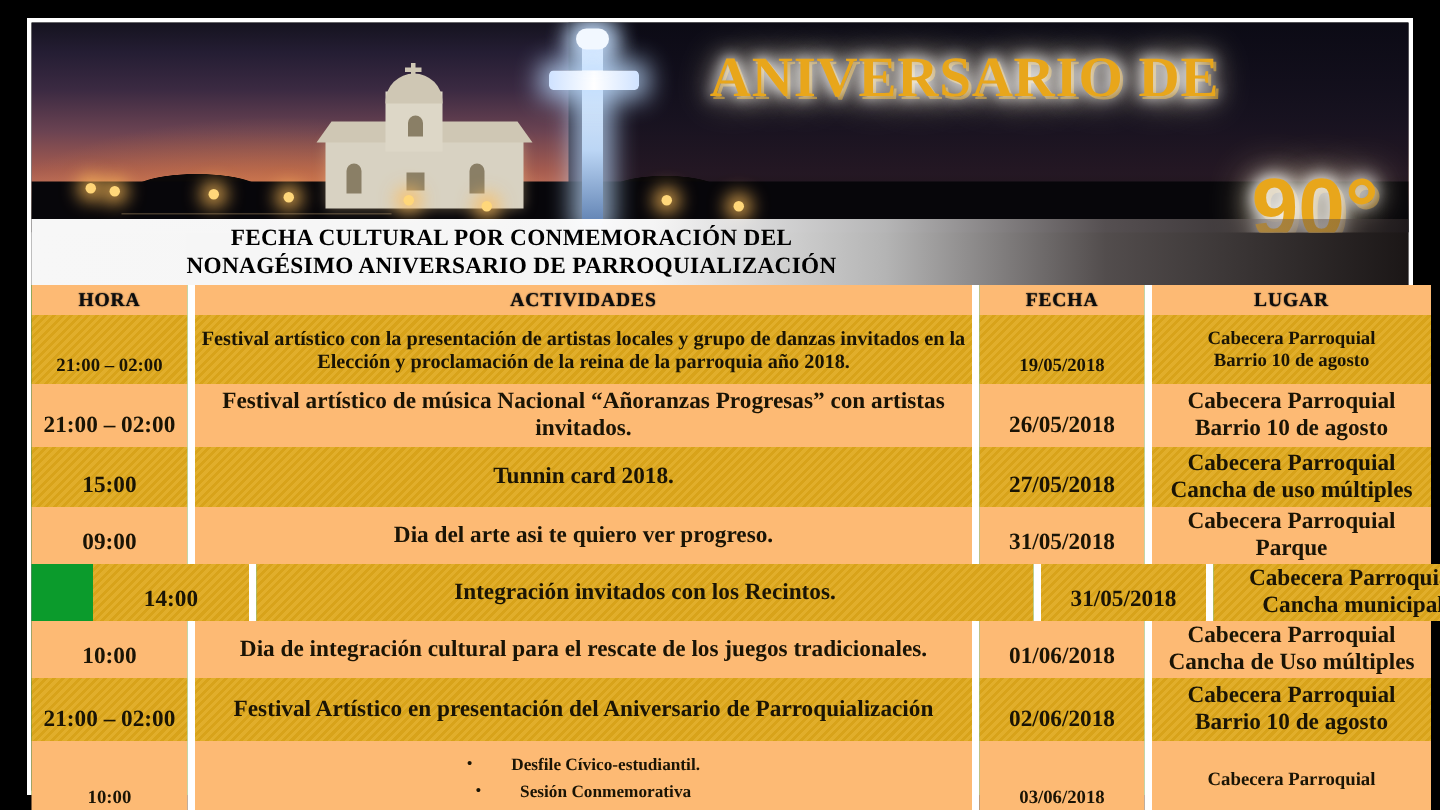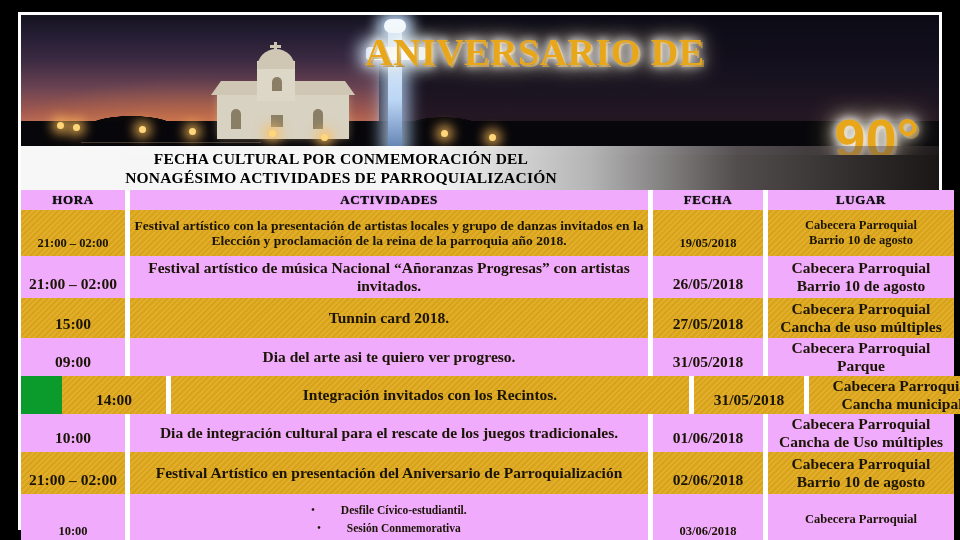--- a/index.html
+++ b/index.html
@@ -49,21 +49,21 @@
   .mon-h{position:absolute;left:0;top:24px;width:60px;height:13px;
          background:linear-gradient(to right,#cfe2ff,#ffffff 50%,#cfe2ff);
          box-shadow:0 0 16px 7px rgba(190,220,255,.75);border-radius:3px;}
   .mon-cap{position:absolute;left:18px;top:-4px;width:22px;height:14px;border-radius:11px;
          background:#f2f8ff;box-shadow:0 0 14px 6px rgba(200,225,255,.8);}
   .lamp{position:absolute;width:7px;height:7px;border-radius:50%;background:#ffd77a;
         box-shadow:0 0 12px 5px rgba(255,190,90,.85);}
   .poleline{position:absolute;bottom:12px;height:1px;background:rgba(255,215,150,.25);}
 
   
-  .title-wrap{position:absolute;right:18px;top:18px;width:556px;text-align:left;
+  .title-wrap{position:absolute;right:18px;top:18px;width:556px;text-align:center;
               pointer-events:none;}
   .t-line{font-family:"Liberation Serif", serif;font-weight:bold;color:#e8a61b;
           letter-spacing:.5px;line-height:1.02;
           text-shadow:0 0 9px #fff,0 0 16px #fff,0 0 26px #ffe9b0,2px 2px 0 #8a5c00;}
   .t1{font-size:38px;}
   .t2{font-size:38px;}
   .t90{position:absolute;right:20px;top:100px;font-family:Liberation Sans, sans-serif;
        font-weight:bold;font-size:56px;color:#e8a61b;line-height:.85;
        text-shadow:0 0 10px #fff,0 0 18px #fff,0 0 30px #ffe2a0,3px 3px 0 #6b4600;}
 
@@ -88,21 +88,21 @@
   .c-act {width:518px;flex:0 0 518px;}
   .c-fec {width:110px;flex:0 0 110px;}
   .c-lug {width:186px;flex:0 0 186px;}
 
   .sep{width:5px;flex:0 0 5px;background:#ffffff;}
 
   .thead .cell{font-size:13px;color:#0d0d0d;letter-spacing:.6px;
                text-shadow:0 0 1px #0d0d0d;}
   .gold{background:#dfa81b;background-image:
         repeating-linear-gradient(135deg,rgba(255,255,255,.07) 0 2px,rgba(0,0,0,.03) 2px 4px);}
-  .green{background:#f0abfc;}
+  .green{background:#fdba74;}
   .c-act .txt{font-size:13.5px;line-height:15px;}
   .c-hora .txt{font-size:12.5px;}
   .c-fec .txt{font-size:12.5px;}
   .c-lug .txt{font-size:12.5px;line-height:15px;}
   .big .txt{font-size:15.5px;line-height:18px;}
   .hora-shift{align-items:flex-end;padding-bottom:5px;}
   .bullets{width:100%;}
   .bline{display:flex;align-items:center;justify-content:center;gap:26px;font-size:11.5px;line-height:18px;}
   .bdot{font-size:10px;}
 </style>
@@ -149,21 +149,21 @@
 
     <div class="title-wrap">
       <div class="t-line t1">ANIVERSARIO DE</div>
     </div>
     <div class="t90">90°</div>
   </div>
 
   <div class="band">
     <div class="band-txt">
       <div>FECHA CULTURAL POR CONMEMORACIÓN DEL</div>
-      <div>NONAGÉSIMO ACTIVIDADES DE PARROQUIALIZACIÓN</div>
+      <div>NONAGÉSIMO ANIVERSARIO DE PARROQUIALIZACIÓN</div>
     </div>
   </div>
 
   <div class="table">
 
     <div class="trow thead">
       <div class="cell c-hora green">HORA</div>
       <div class="sep"></div>
       <div class="cell c-act green">ACTIVIDADES</div>
       <div class="sep"></div>

